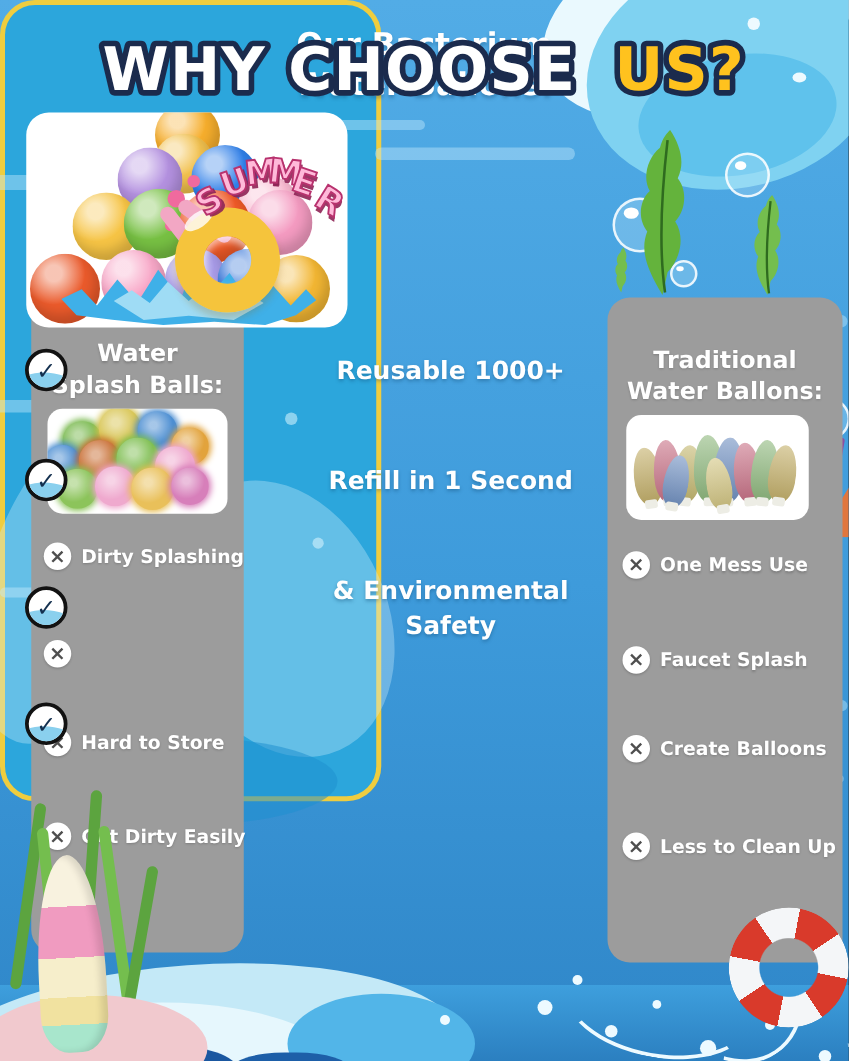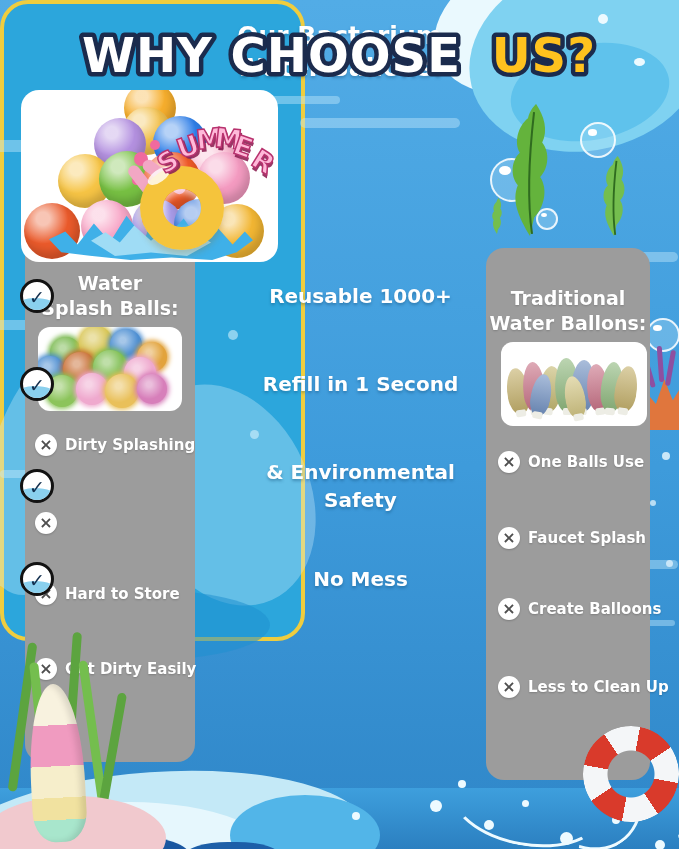--- a/index.html
+++ b/index.html
@@ -14,21 +14,21 @@
   .dot{position:absolute;background:#EDFAFF;border-radius:50%;}
   
   .title-svg{position:absolute;left:0;top:8px;z-index:6;}
   .title-svg text{font-family:"DejaVu Sans","Liberation Sans",sans-serif;font-weight:bold;font-size:48px;
     stroke:var(--title_outline);stroke-width:9px;stroke-linejoin:round;paint-order:stroke;}
   .tspan-main{fill:var(--title_fill);}
   .tspan-hl{fill:var(--title_highlight);}
   
   .panel{position:absolute;background:var(--panel_gray);border-radius:18px;z-index:2;}
   .panel-left{left:25px;top:233px;width:170px;height:529px;}
-  .panel-right{left:486px;top:248px;width:164px;height:532px;}
+  .panel-right{left:486px;top:238px;width:188px;height:532px;}
   .panel-center{left:185px;top:150px;width:305px;height:641px;background:var(--center_fill);
     border:4px solid var(--center_border);border-radius:28px;z-index:3;box-sizing:border-box;overflow:hidden;}
   .side-heading{position:absolute;left:0;right:0;text-align:center;color:#fff;font-weight:bold;
     font-size:19px;line-height:25px;text-shadow:0 1px 2px rgba(0,0,0,.18);}
   .img-box{position:absolute;background:#fff;border-radius:12px;overflow:hidden;}
   .side-row{position:absolute;left:0;right:0;display:flex;align-items:center;height:26px;}
   .xcircle{width:22px;height:22px;border-radius:50%;background:#fff;display:flex;align-items:center;justify-content:center;
     color:var(--cross_gray);font-weight:bold;font-size:16px;line-height:1;flex:0 0 22px;box-shadow:0 1px 2px rgba(0,0,0,.2);}
   .side-label{color:#fff;font-weight:bold;font-size:15px;margin-left:8px;white-space:nowrap;
     text-shadow:0 1px 2px rgba(0,0,0,.2);}
@@ -237,21 +237,21 @@
           </div>
           <div class="tballoon" style="left: 64px; top: 34px; width: 20px; height: 42px; transform: rotate(-10deg); background: linear-gradient(rgba(255, 255, 255, 0.4), rgba(0, 0, 0, 0.1)), rgb(211, 198, 131);">
             <div class="tie"></div>
           </div>
         </div>
     </div>
     <div class="side-row" style="top:201px;padding-left:12px">
       <span class="xcircle">
           <span>×</span>
         </span>
-      <span class="side-label">One Balls Use</span>
+      <span class="side-label">One Mess Use</span>
     </div>
     <div class="side-row" style="top:277px;padding-left:12px">
       <span class="xcircle">
           <span>×</span>
         </span>
       <span class="side-label">Faucet Splash</span>
     </div>
     <div class="side-row" style="top:348px;padding-left:12px">
       <span class="xcircle">
           <span>×</span>
@@ -325,23 +325,20 @@
         </span>
       <div class="ctext">
         <div>&amp; Environmental</div>
         <div>Safety</div>
       </div>
     </div>
     <div class="crow" style="top:560px;height:38px">
       <span class="check">
           <span class="glyph">✓</span>
         </span>
-      <div class="ctext">
-        <div>No Mess</div>
-      </div>
     </div>
   </div>
 
   <div class="badge-group">
     <div class="pinkdrop" style="left:2px;top:34px;width:14px;height:14px"></div>
     <div class="pinkdrop" style="left:18px;top:22px;width:10px;height:10px"></div>
     <div class="pinkdrop" style="left:0px;top:58px;width:9px;height:9px"></div>
     <div class="pinkdrop" style="left:10px;top:96px;width:12px;height:12px"></div>
     <div class="leg" style="left:6px;top:44px;width:12px;height:44px;transform:rotate(-38deg)"></div>
     <div class="leg" style="left:26px;top:34px;width:12px;height:50px;transform:rotate(-54deg)"></div>

